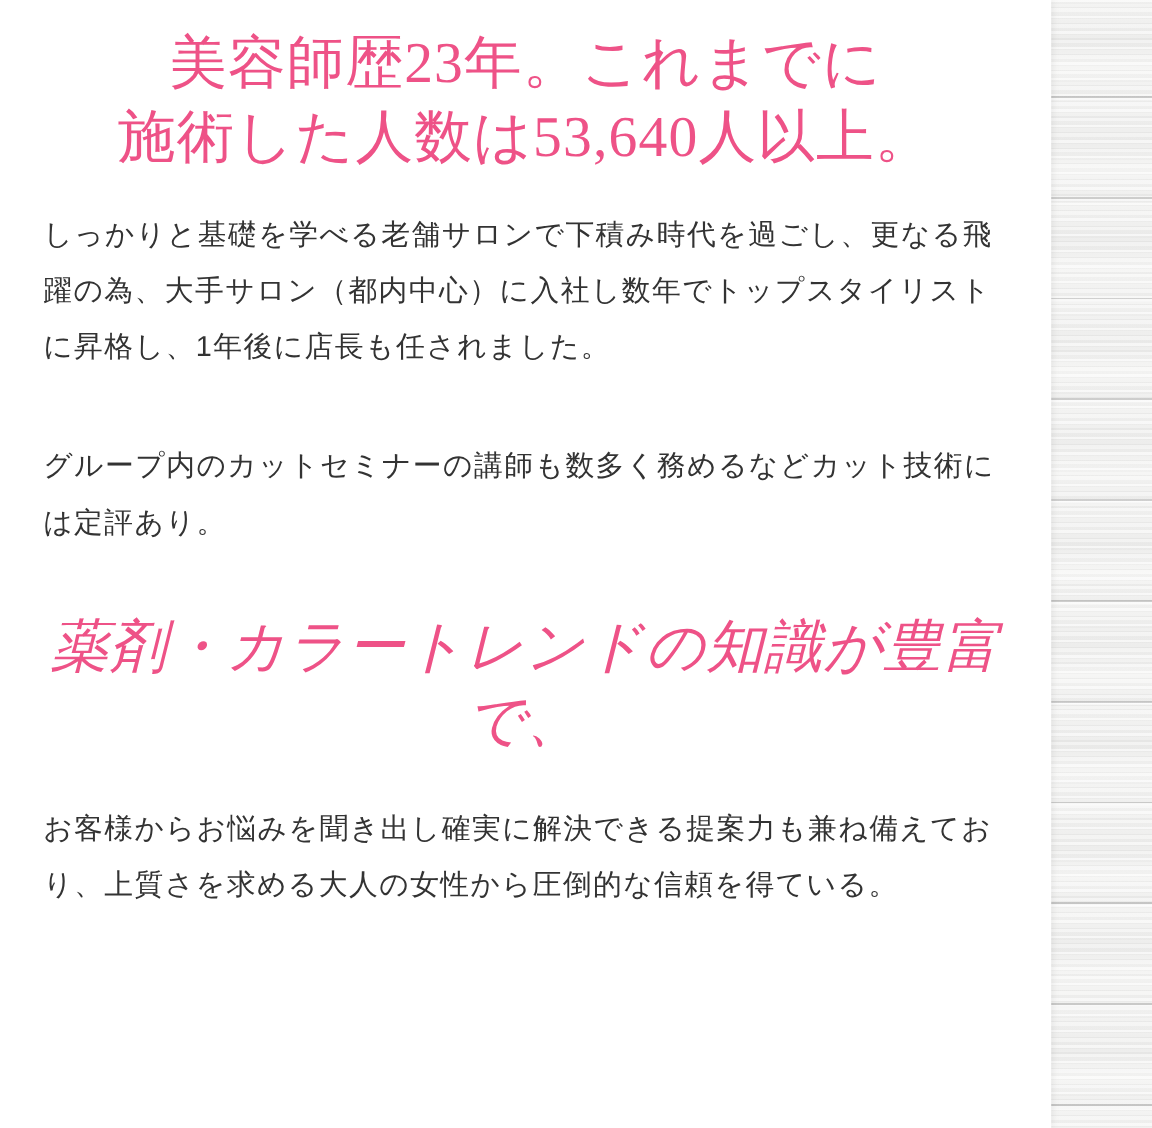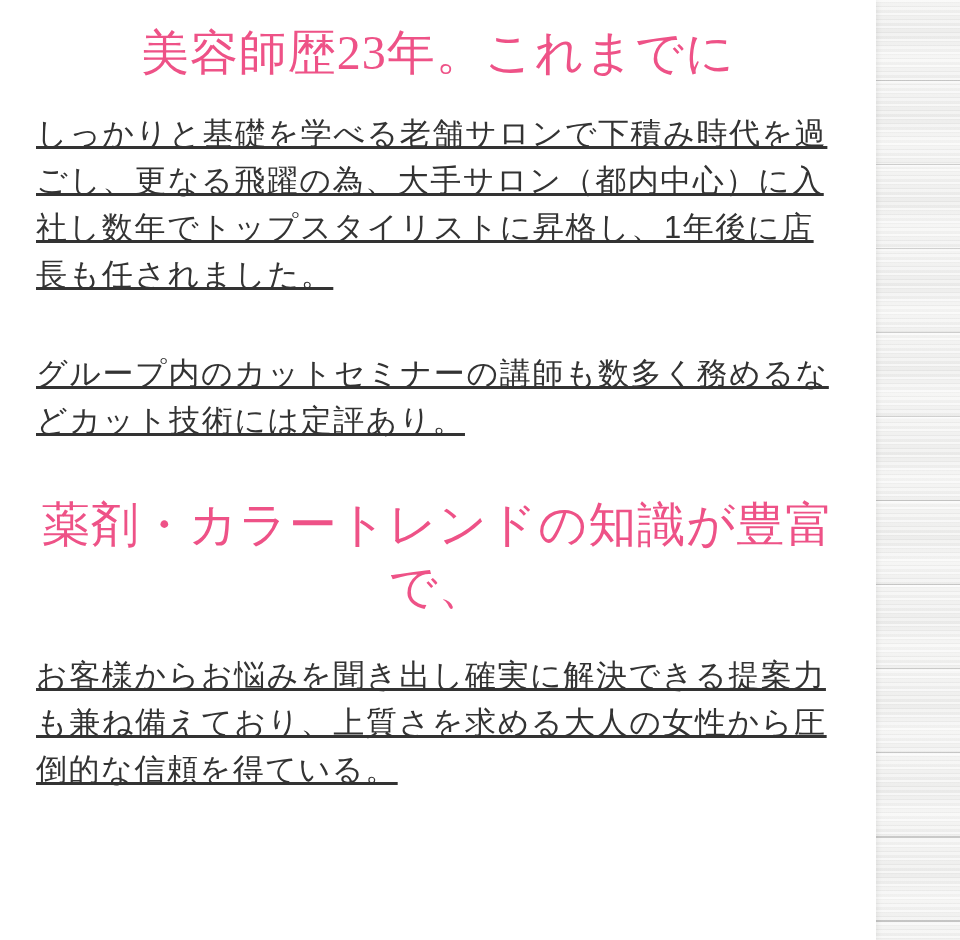--- a/index.html
+++ b/index.html
@@ -75,46 +75,47 @@
 
   .h2 {
     margin: 50px 0 34px 0;
     font-family: "Liberation Serif", "DejaVu Serif", serif;
     font-weight: normal;
     font-size: 48px;
     line-height: 62px;
     letter-spacing: 0.02em;
     color: var(--accent, #ee5287);
     text-align: center;
+    font-style: italic;
   }
 
   .body-p {
     margin: 0;
-    font-size: 31px;
+    font-size: 24px;
     line-height: 47px;
     letter-spacing: 0.05em;
     color: var(--body-text, #333333);
     text-align: left;
     word-break: break-all;
     line-break: anywhere;
-    text-decoration: underline;
   }
   .p1 { margin-top: 0; }
   .p2 { margin-top: 52px; }
   .p3 { margin-top: 0; }
   .p4 { margin-top: 26px; }
 </style>
 </head>
 <body>
 
 <div class="page">
   <div class="panel">
 
     <h1 class="h1">
       <span class="hline">美容師歴23年。これまでに</span>
+      <span class="hline">施術した人数は53,640人以上。</span>
     </h1>
 
     <p class="body-p p1">しっかりと基礎を学べる老舗サロンで下積み時代を過ごし、更なる飛躍の為、大手サロン（都内中心）に入社し数年でトップスタイリストに昇格し、1年後に店長も任されました。</p>
 
     <p class="body-p p2">グループ内のカットセミナーの講師も数多く務めるなどカット技術には定評あり。</p>
 
     <h2 class="h2">薬剤・カラートレンドの知識が豊富で、</h2>
 
 
     <p class="body-p p4">お客様からお悩みを聞き出し確実に解決できる提案力も兼ね備えており、上質さを求める大人の女性から圧倒的な信頼を得ている。</p>

